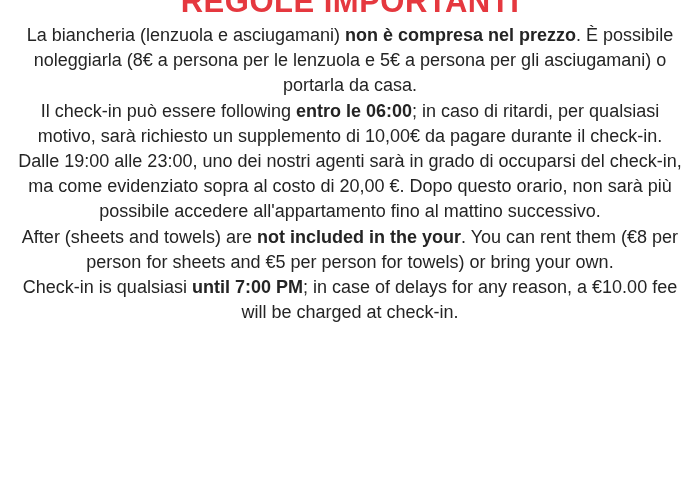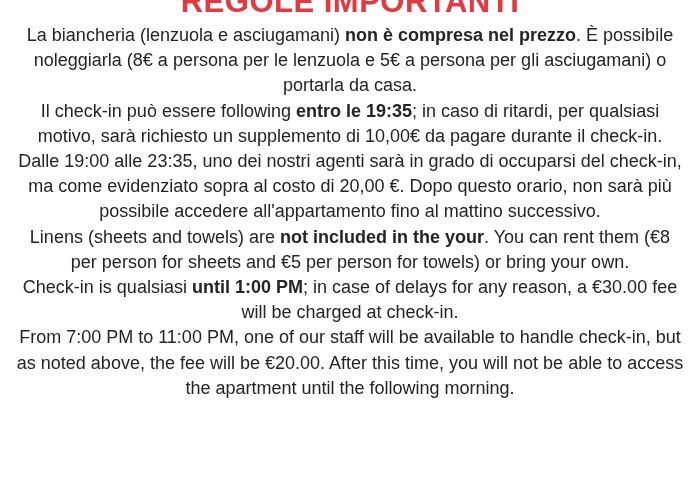--- a/index.html
+++ b/index.html
@@ -48,26 +48,25 @@
 </style>
 </head>
 <body>
 
 <div class="doc">
 
   <section>
     <h1 class="heading heading-cut">REGOLE IMPORTANTI</h1>
     <div class="paras">
         <p><span>La biancheria (lenzuola e asciugamani) </span><b>non è compresa nel prezzo</b><span>. È possibile noleggiarla (8€ a persona per le lenzuola e 5€ a persona per gli asciugamani) o portarla da casa.</span></p>
-        <p><span>Il check-in può essere following </span><b>entro le 19:35</b><span>; in caso di ritardi, per qualsiasi motivo, sarà richiesto un supplemento di 10,00€ da pagare durante il check-in.</span></p>
-        <p><span>Dalle 19:00 alle 23:35, uno dei nostri agenti sarà in grado di occuparsi del check-in, ma come evidenziato sopra al costo di 20,00 €. Dopo questo orario, non sarà più possibile accedere all'appartamento fino al mattino successivo.</span></p>
+        <p><span>Il check-in può essere following </span><b>entro le 06:00</b><span>; in caso di ritardi, per qualsiasi motivo, sarà richiesto un supplemento di 10,00€ da pagare durante il check-in.</span></p>
+        <p><span>Dalle 19:00 alle 23:00, uno dei nostri agenti sarà in grado di occuparsi del check-in, ma come evidenziato sopra al costo di 20,00 €. Dopo questo orario, non sarà più possibile accedere all'appartamento fino al mattino successivo.</span></p>
       </div>
   </section>
 
   <section>
     <div class="paras">
-        <p><span>Linens (sheets and towels) are </span><b>not included in the your</b><span>. You can rent them (€8 per person for sheets and €5 per person for towels) or bring your own.</span></p>
-        <p><span>Check-in is qualsiasi </span><b>until 1:00 PM</b><span>; in case of delays for any reason, a €30.00 fee will be charged at check-in.</span></p>
-        <p><span>From 7:00 PM to 11:00 PM, one of our staff will be available to handle check-in, but as noted above, the fee will be €20.00. After this time, you will not be able to access the apartment until the following morning.</span></p>
+        <p><span>After (sheets and towels) are </span><b>not included in the your</b><span>. You can rent them (€8 per person for sheets and €5 per person for towels) or bring your own.</span></p>
+        <p><span>Check-in is qualsiasi </span><b>until 7:00 PM</b><span>; in case of delays for any reason, a €10.00 fee will be charged at check-in.</span></p>
       </div>
   </section>
 
 </div>
 
 </body></html>

